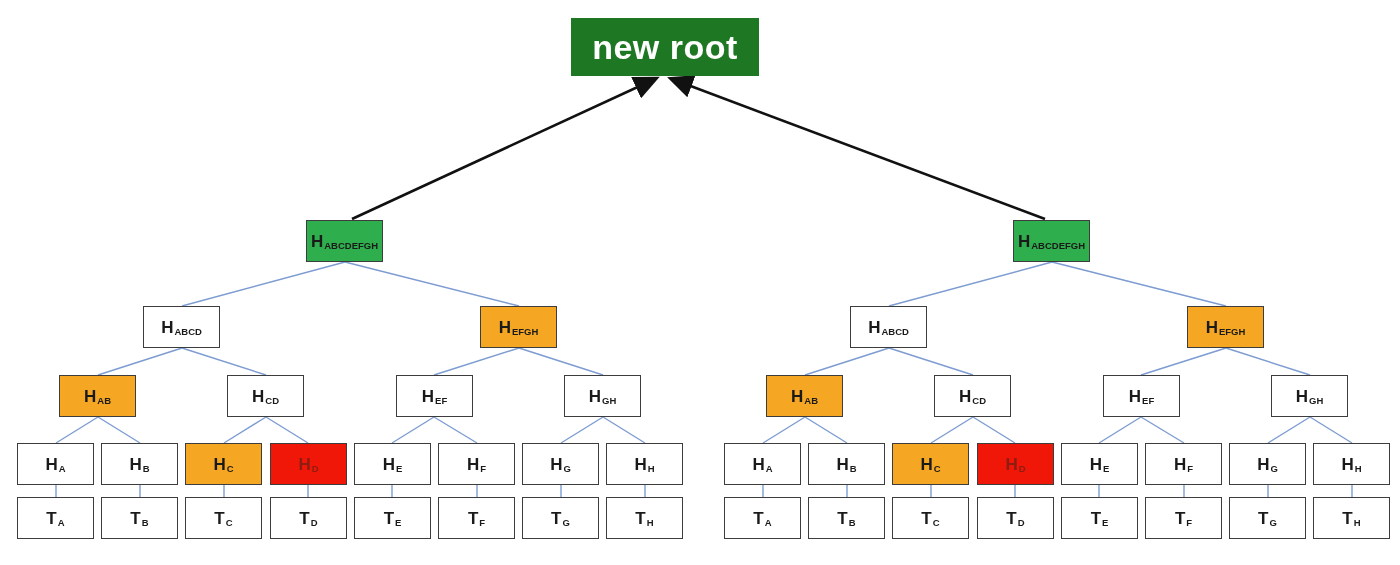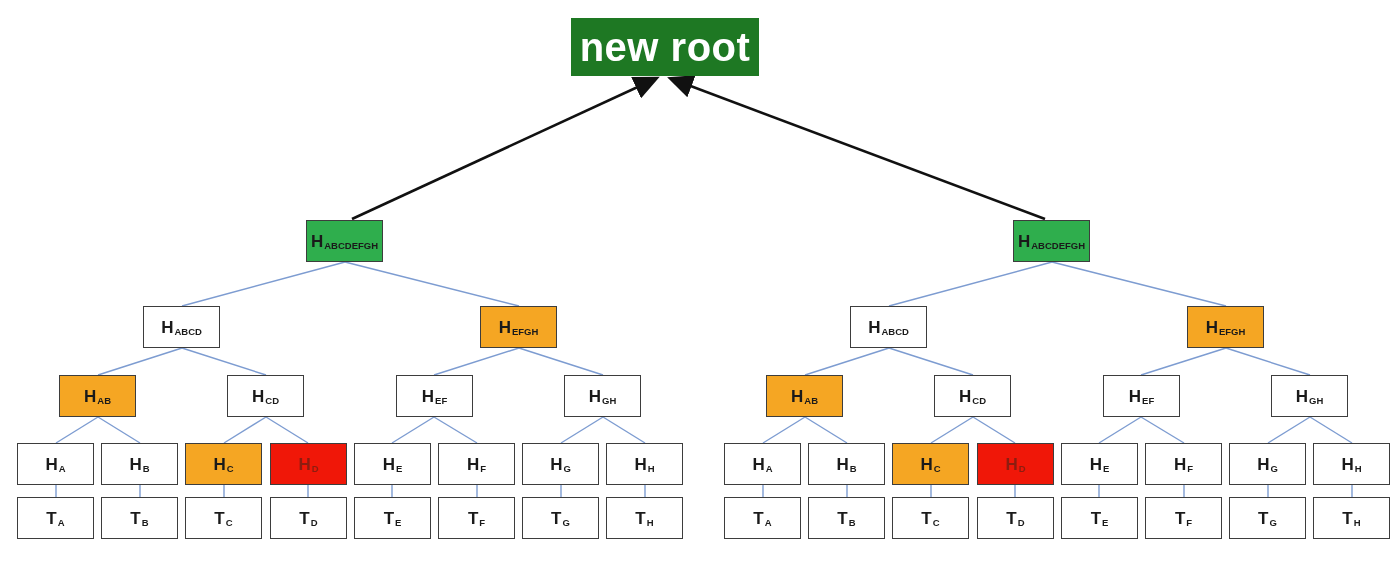--- a/index.html
+++ b/index.html
@@ -14,21 +14,21 @@
   .wires { position: absolute; left: 0; top: 0; }
   .wire  { stroke: var(--connector, #7d9cd1); stroke-width: 1.4; }
   .arrow { stroke: var(--arrow, #111111); stroke-width: 2.6; }
   .new-root {
     position: absolute;
     left: 571px; top: 18px;
     width: 188px; height: 58px;
     background: var(--dark_green, #1e7823);
     color: #ffffff;
     display: flex; align-items: center; justify-content: center;
-    font-size: 40px; font-weight: 700; letter-spacing: 0.5px;
+    font-size: 34px; font-weight: 700; letter-spacing: 0.5px;
   }
   .node {
     position: absolute;
     width: 77px; height: 42px;
     box-sizing: border-box;
     border: 1.7px solid var(--box_border, #3d3d3d);
     background: #ffffff;
     display: flex; align-items: center; justify-content: center;
     color: #1a1a1a;
   }

